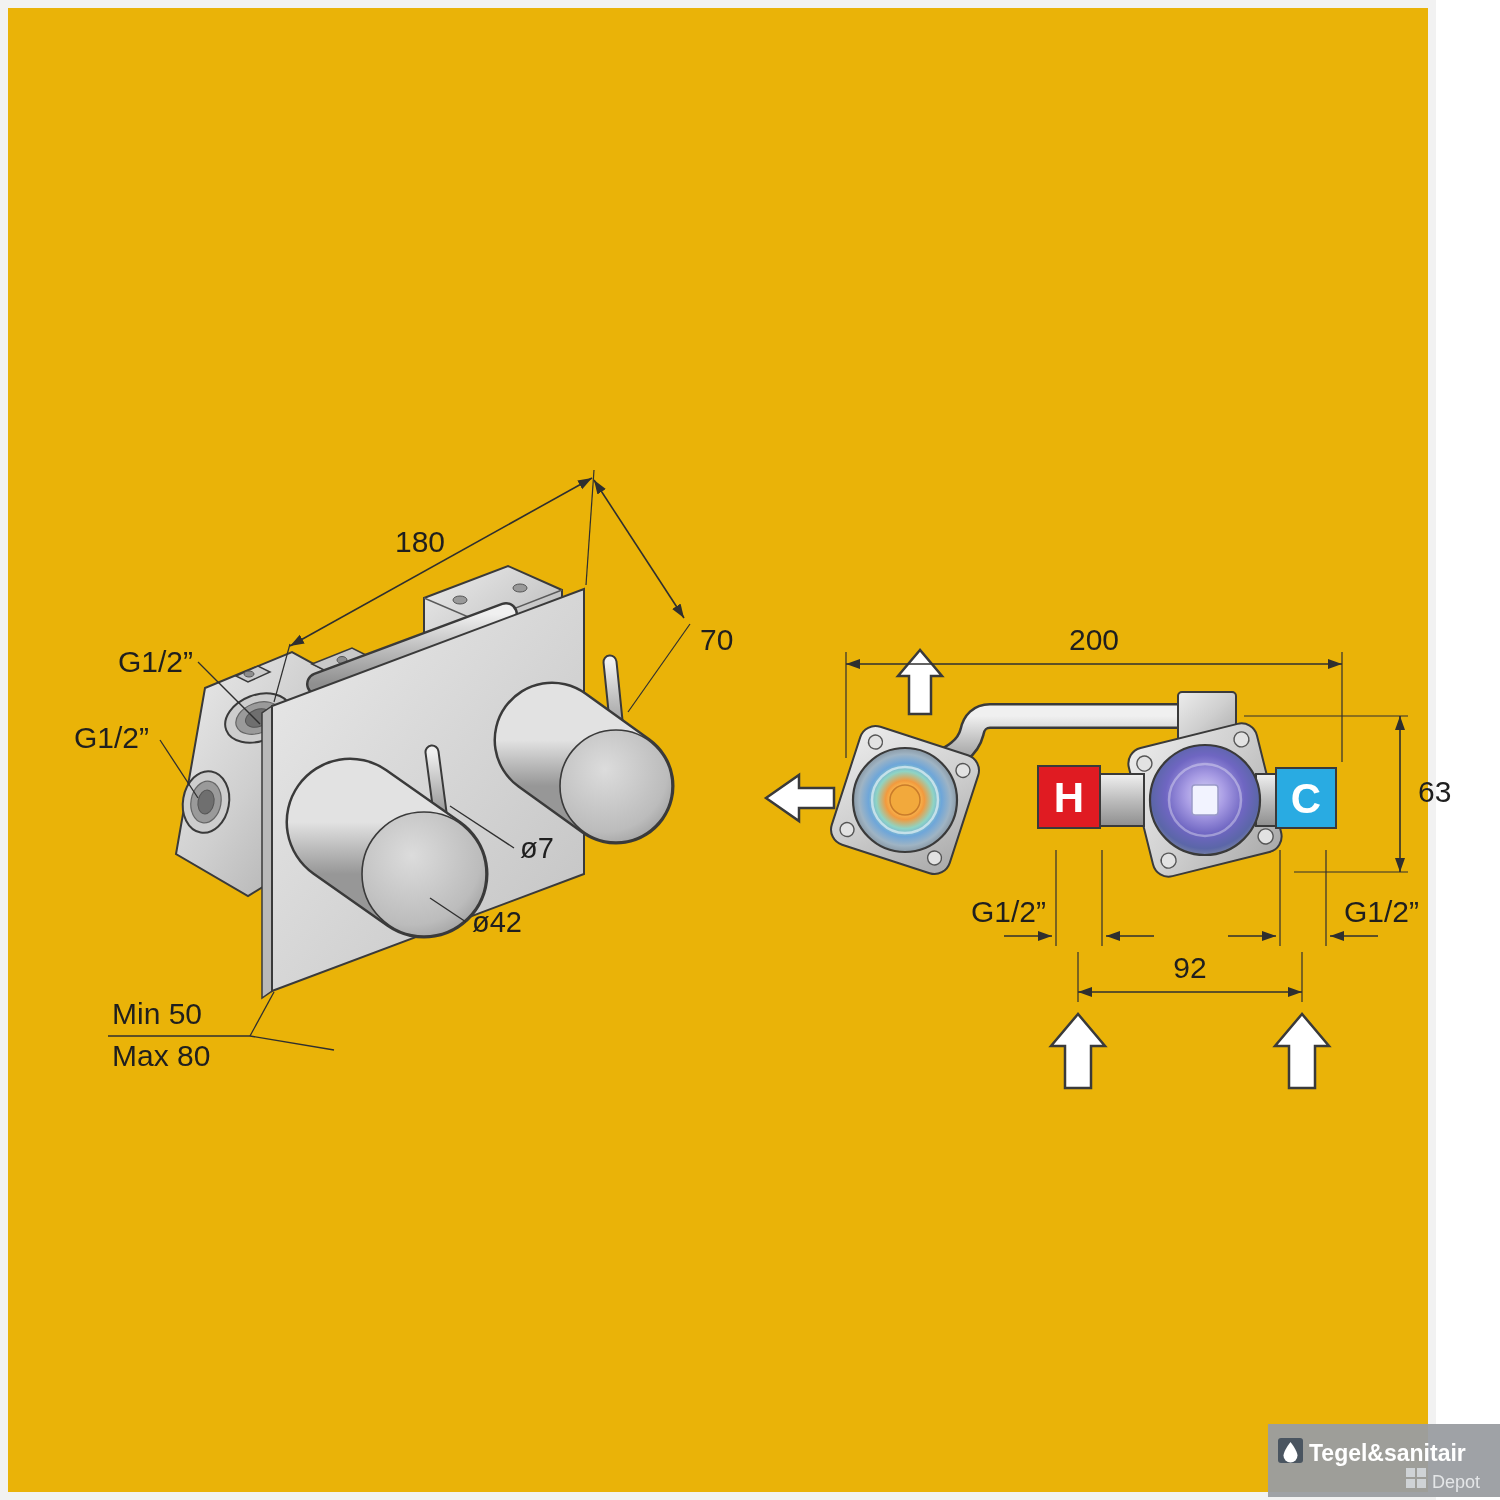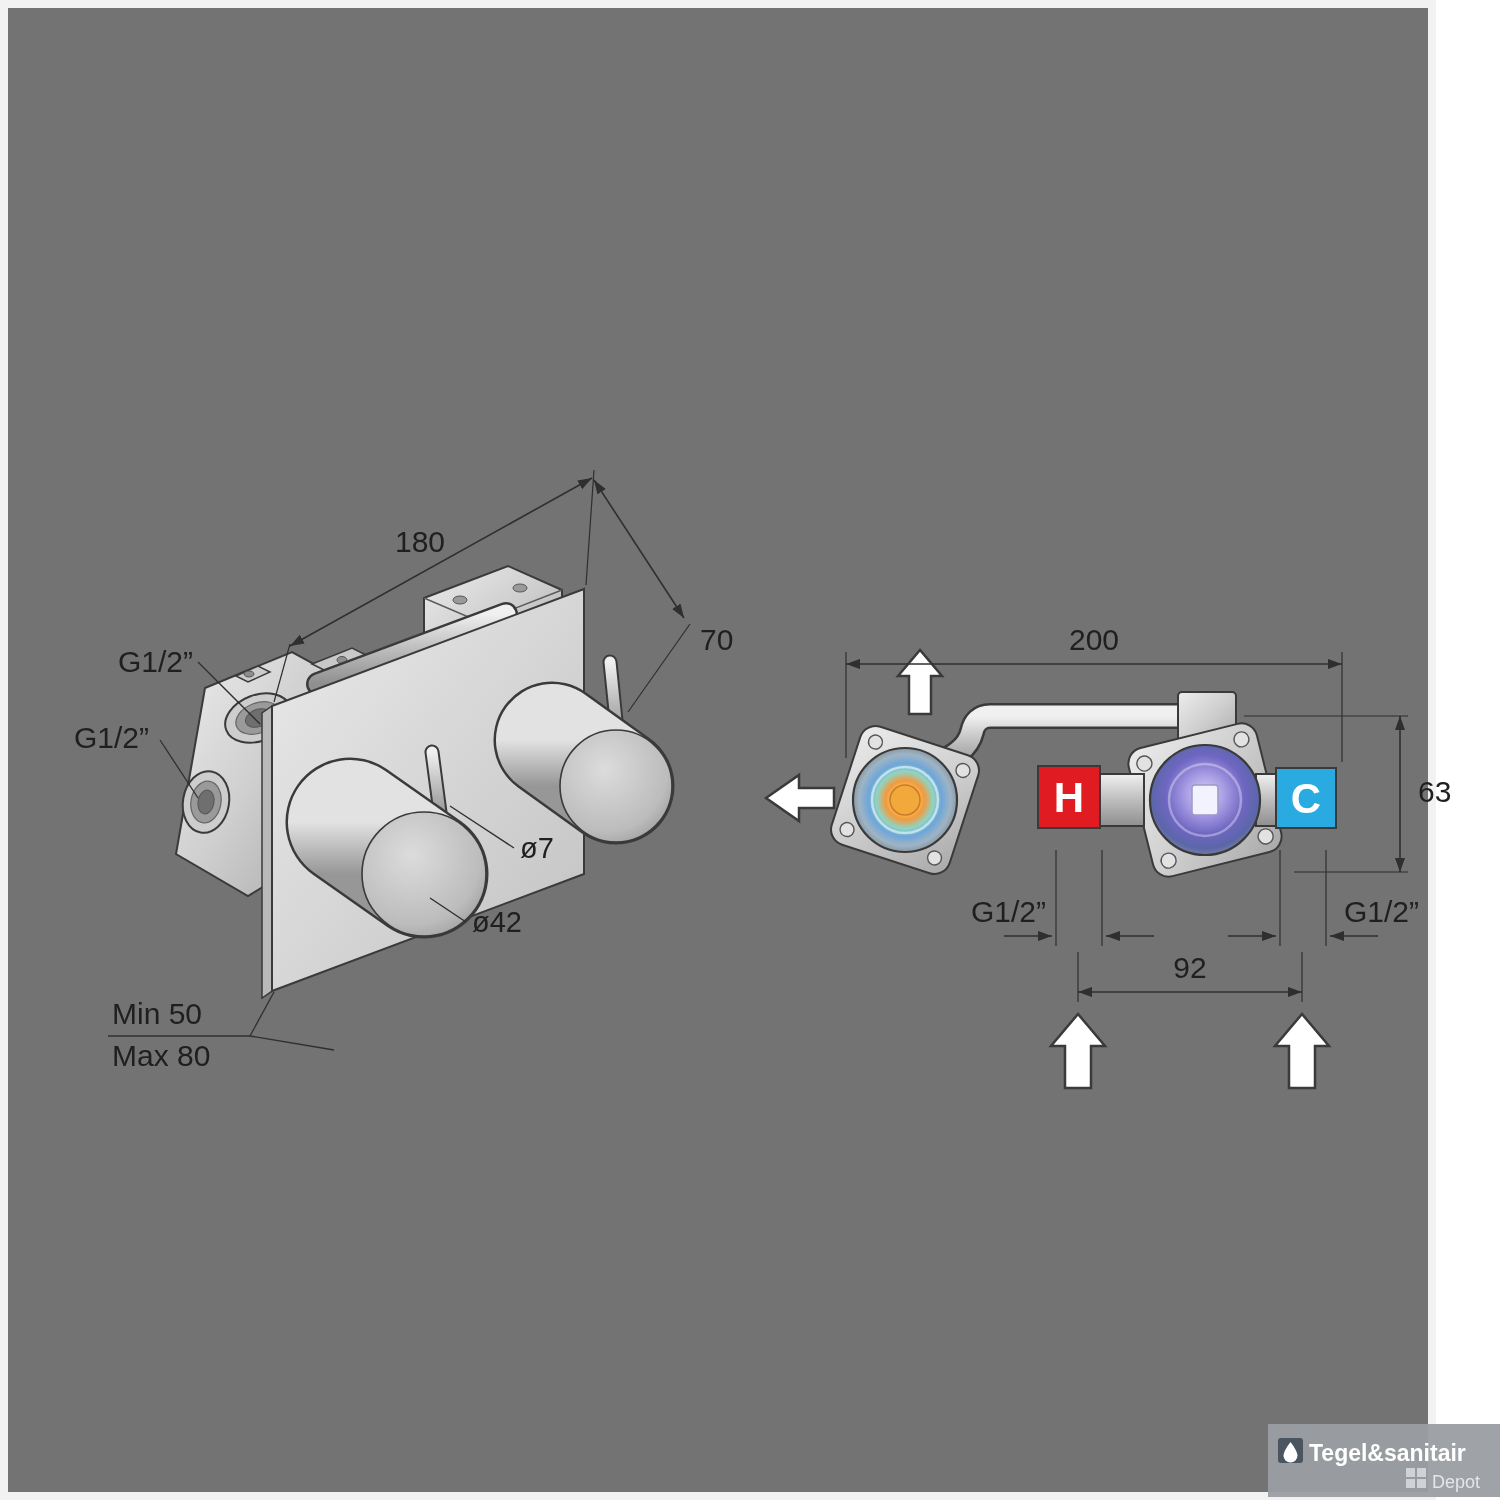--- a/index.html
+++ b/index.html
@@ -1,20 +1,20 @@
 <!DOCTYPE html>
 <html><head>
 <meta charset="utf-8">
 <title>Concealed mixer technical drawing</title>
 <style>
   html,body{margin:0;padding:0;background:#ffffff;}
   .stage{
     position:relative;
     width:1436px;height:1500px;
-    background:#737373;
+    background:#eab308;
     box-shadow: inset 0 0 0 8px #f2f2f2;
     font-family:"Liberation Sans", sans-serif;
   }
   svg{display:block;}
   text{font-family:"Liberation Sans", sans-serif; fill:#1f1f1f;}
   .lbl{font-size:30px;}
   .lbl-s{font-size:29px;}
   .hc-letter{font-size:42px;font-weight:bold;fill:#ffffff;}
   .ink{stroke:#3a3a3a;}
   .dimline{stroke:#2f2f2f;stroke-width:1.6;fill:none;}

